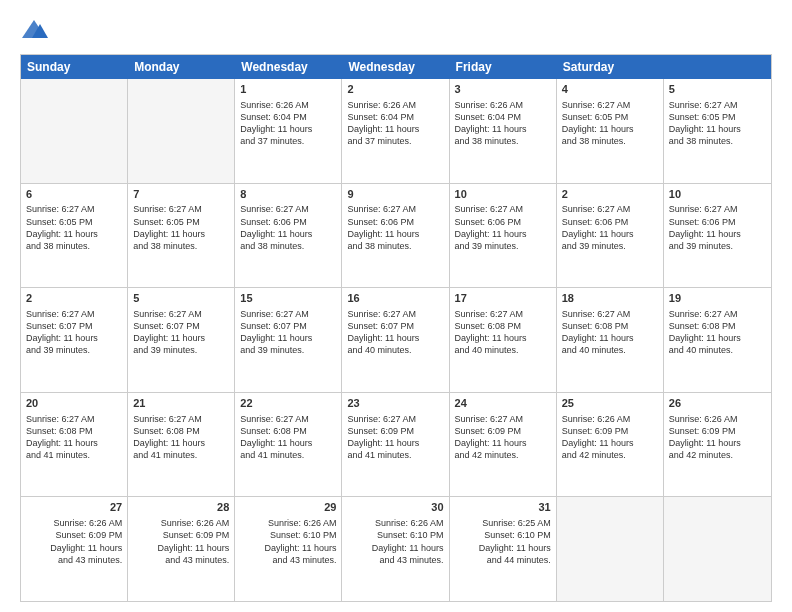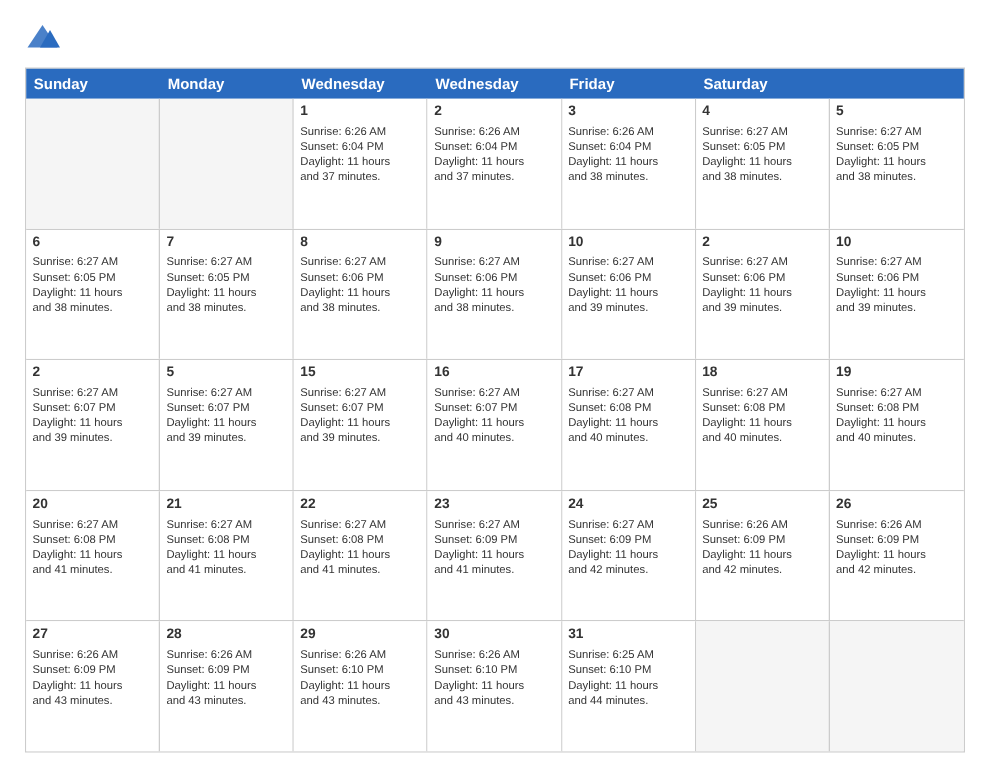--- a/index.html
+++ b/index.html
@@ -84,20 +84,21 @@
       flex-direction: column;
     }
     .cal-row {
       display: grid;
       grid-template-columns: repeat(7, 1fr);
       flex: 1;
       border-bottom: 1px solid #ccc;
     }
     .cal-row:last-child {
       border-bottom: none;
+      text-align: right;
     }
     .cal-cell {
       border-right: 1px solid #ccc;
       padding: 3px 5px;
       font-size: 9px;
       color: #333;
       line-height: 1.35;
       vertical-align: top;
       background: #fff;
     }

